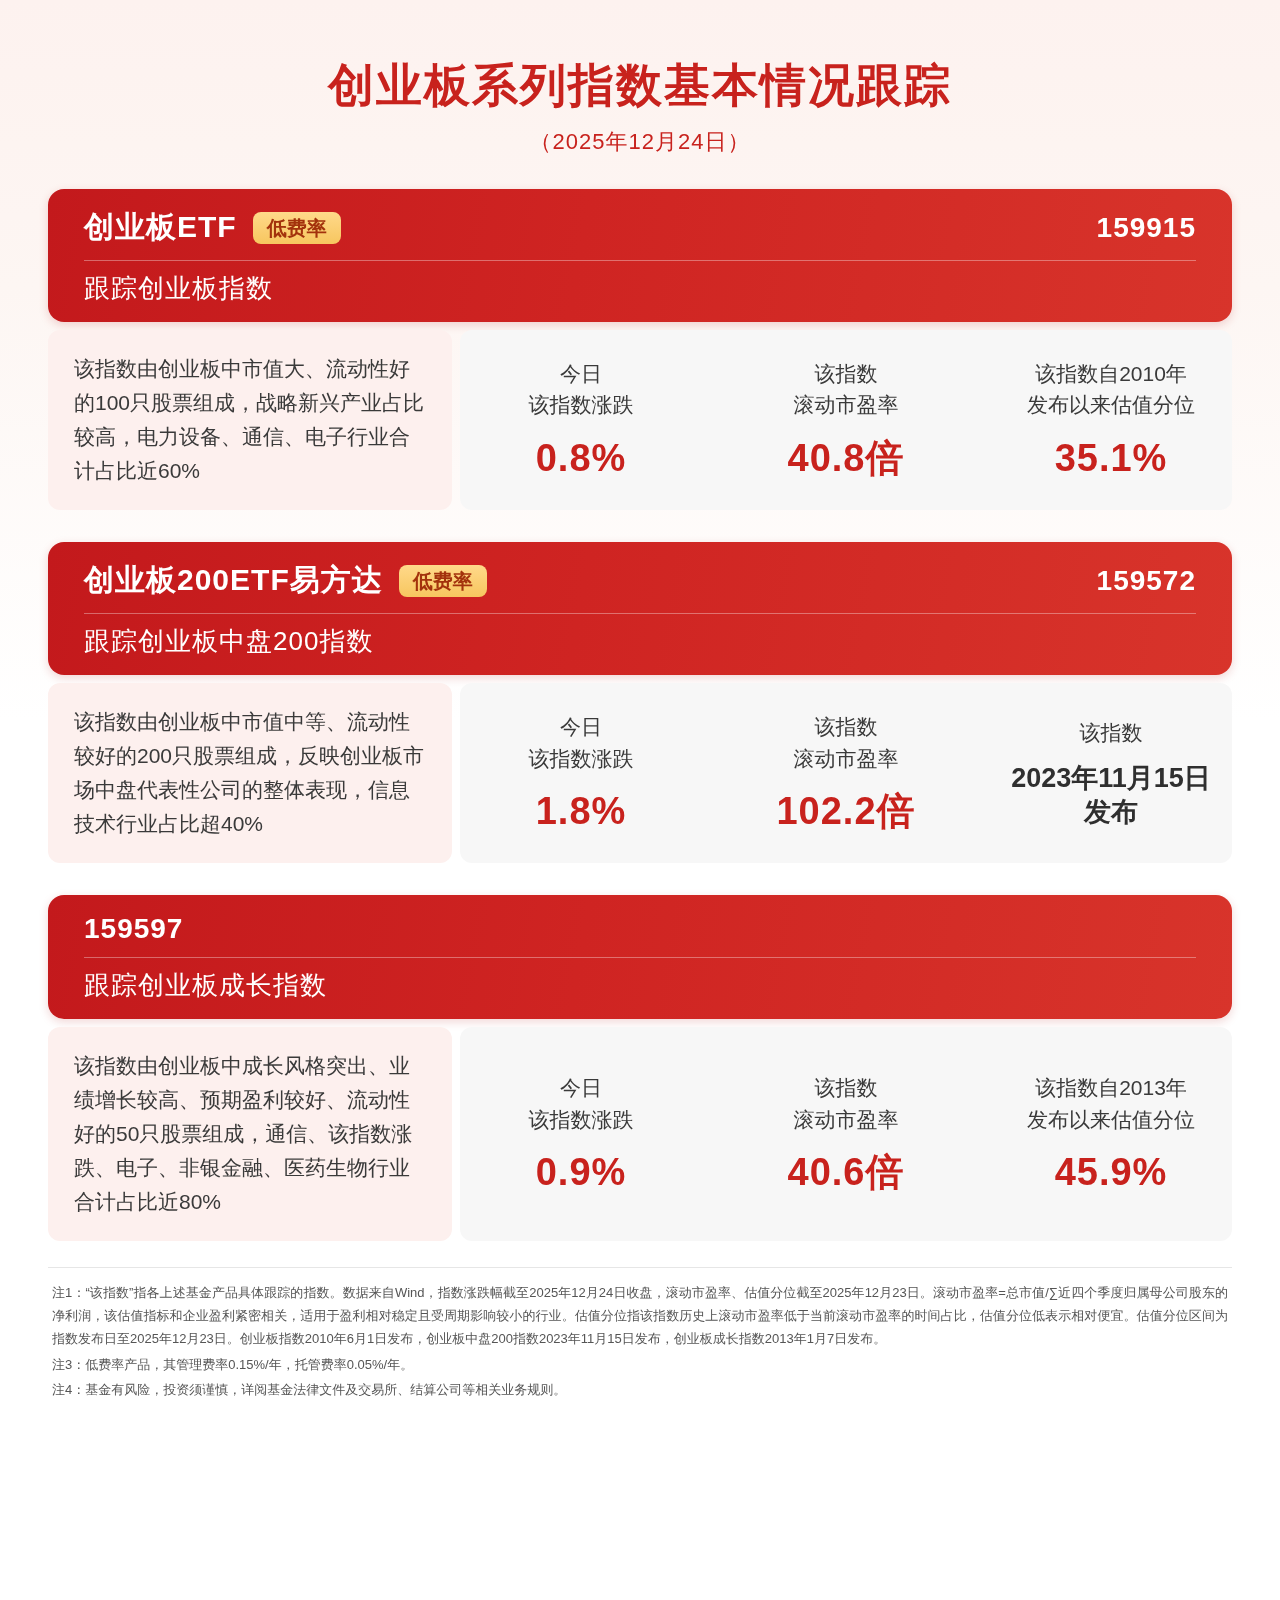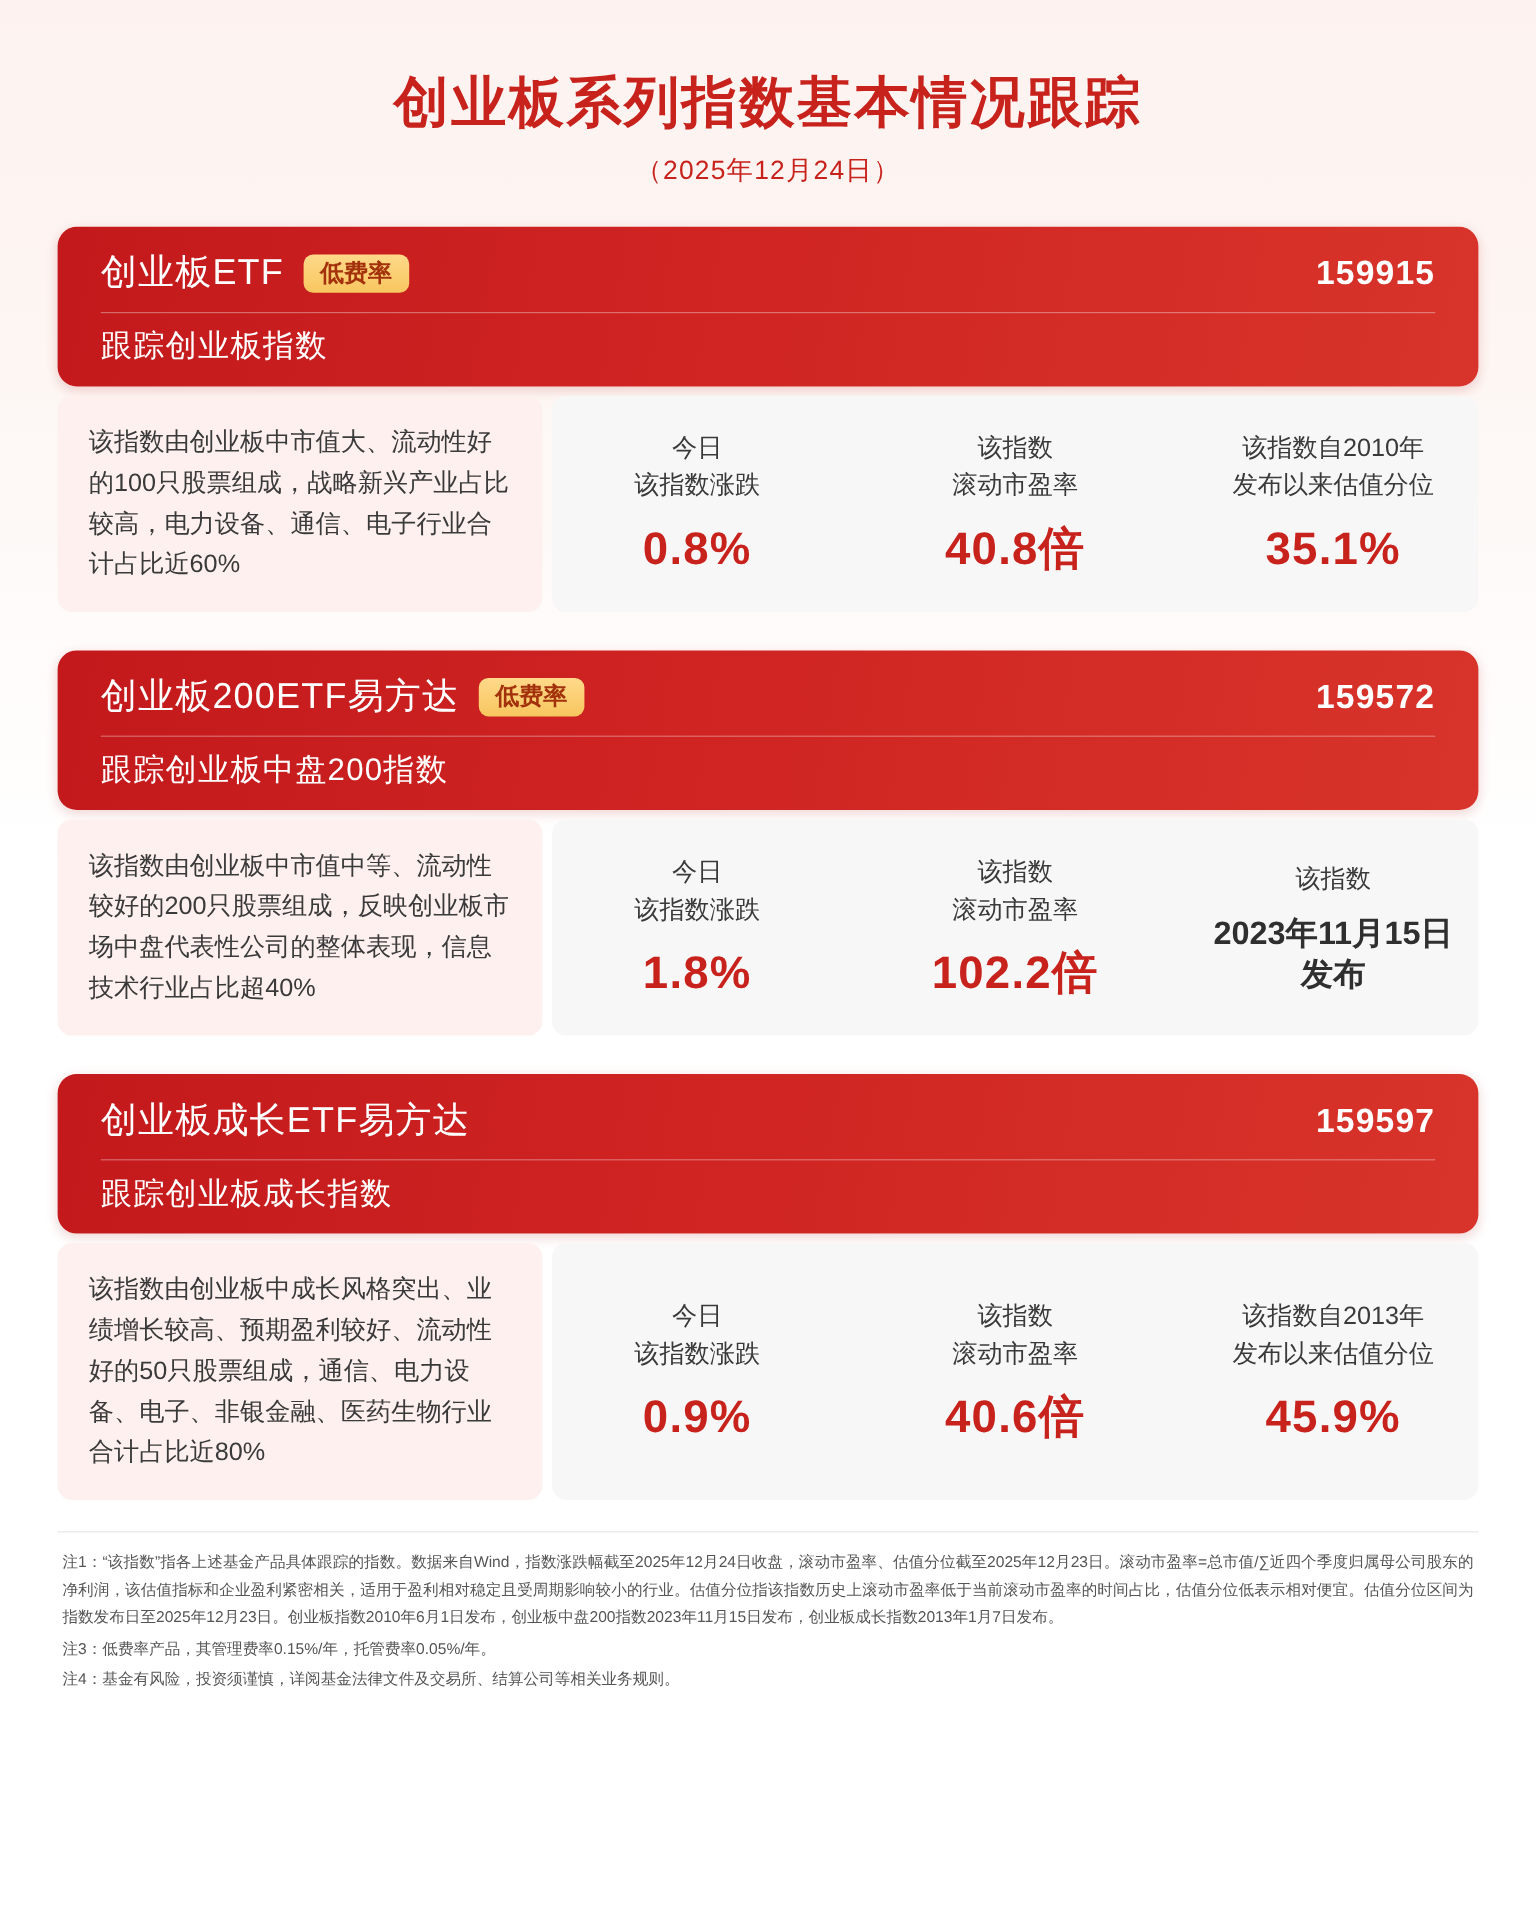--- a/index.html
+++ b/index.html
@@ -55,21 +55,21 @@
     align-items: center;
     justify-content: space-between;
   }
   .card-head-left {
     display: flex;
     align-items: center;
     gap: 16px;
   }
   .fund-name {
     font-size: 30px;
-    font-weight: normal;
+    font-weight: bold;
     letter-spacing: 1px;
   }
   .badge {
     background: linear-gradient(180deg, #ffd98a 0%, #f7c65f 100%);
     color: #a3320c;
     font-size: 20px;
     font-weight: bold;
     padding: 5px 14px;
     border-radius: 8px;
     line-height: 1.1;
@@ -228,30 +228,27 @@
           <div class="metric-label"></div>
           <div class="metric-value small">2023年11月15日发布</div>
         </div>
       </div>
     </div>
   </div>
 
   <div class="card">
     <div class="card-head">
       <div class="card-head-top">
-        <div class="card-head-left">
-          <span class="fund-name">创业板成长ETF易方达</span>
-        </div>
         <span class="fund-code">159597</span>
       </div>
       <div class="head-divider"></div>
       <div class="track-name">跟踪创业板成长指数</div>
     </div>
     <div class="card-body">
-      <div class="desc">该指数由创业板中成长风格突出、业绩增长较高、预期盈利较好、流动性好的50只股票组成，通信、电力设备、电子、非银金融、医药生物行业合计占比近80%</div>
+      <div class="desc">该指数由创业板中成长风格突出、业绩增长较高、预期盈利较好、流动性好的50只股票组成，通信、该指数涨跌、电子、非银金融、医药生物行业合计占比近80%</div>
       <div class="metrics">
         <div class="metric">
           <div class="metric-label">今日</div>
           <div class="metric-label">该指数涨跌</div>
           <div class="metric-value">0.9%</div>
         </div>
         <div class="metric">
           <div class="metric-label">该指数</div>
           <div class="metric-label">滚动市盈率</div>
           <div class="metric-value">40.6倍</div>

